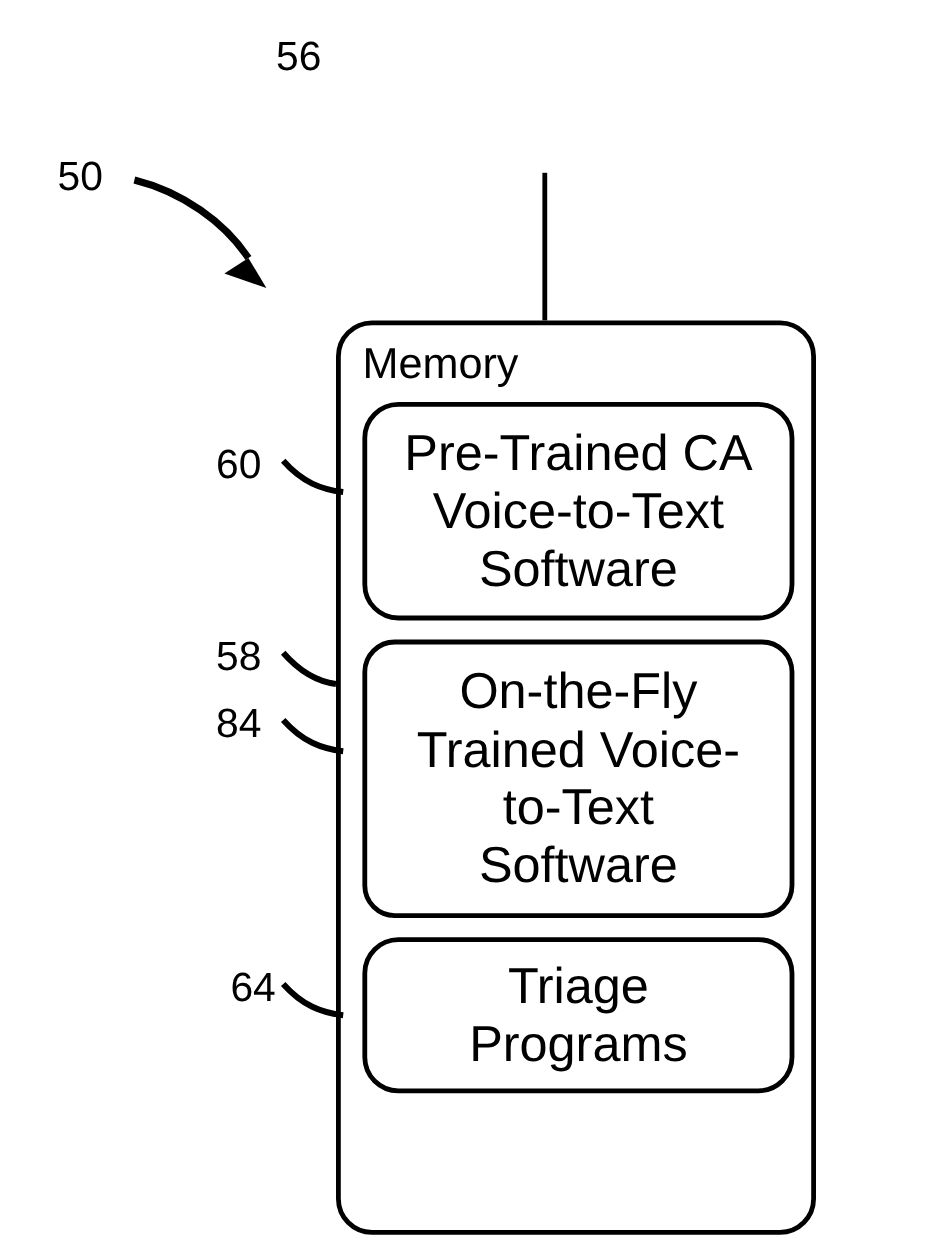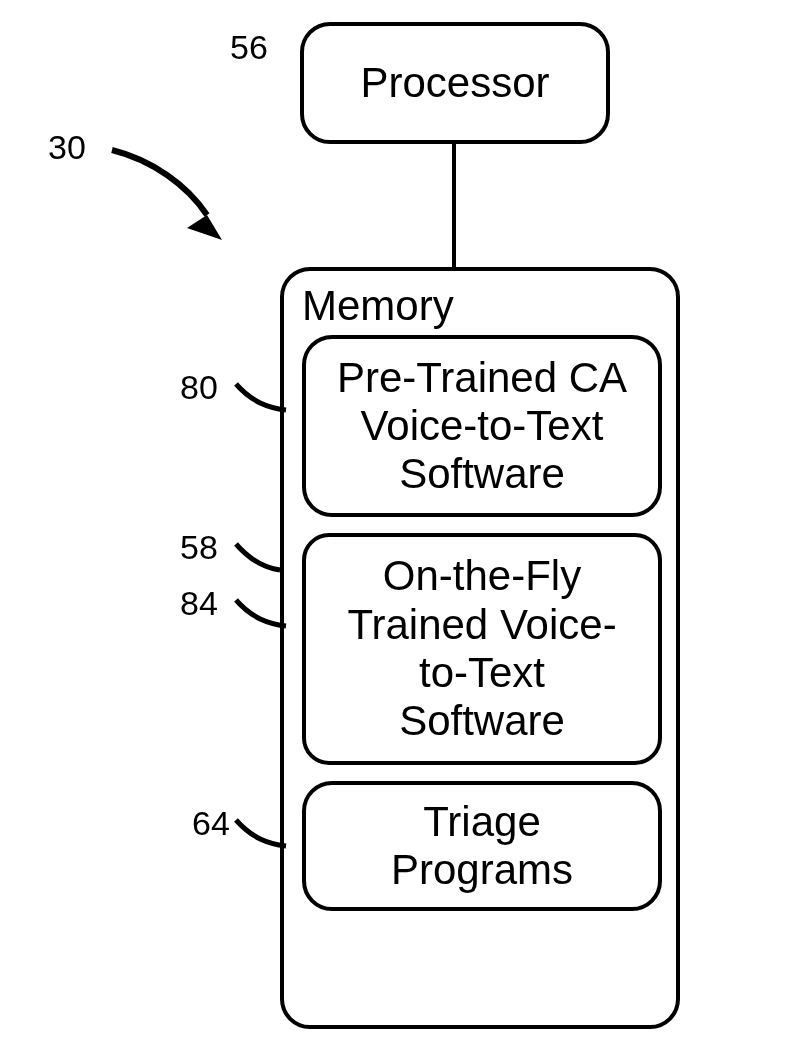--- a/index.html
+++ b/index.html
@@ -31,21 +31,21 @@
   }
   .memory-box {
     position: absolute;
     border: 4px solid #000;
     border-radius: 30px;
     box-sizing: border-box;
     background: #fff;
   }
   .memory-title {
     position: absolute;
-    font-size: 42px;
+    font-size: 36px;
     line-height: 1;
   }
   .connector {
     position: absolute;
     background: #000;
   }
   .ref-label {
     position: absolute;
     font-size: 34px;
     line-height: 1;
@@ -53,30 +53,27 @@
   
   .arrow-svg {
     position: absolute;
   }
 </style>
 </head>
 <body>
 
 <div class="canvas">
 
-  <div class="ref-label" style="left:48px; top:130px;">30</div>
+  <div class="ref-label" style="left:48px; top:130px;">50</div>
 
   <svg class="arrow-svg" style="left:92px; top:130px;" width="150" height="120" viewBox="0 0 150 120">
     <path d="M20 20 C 60 30, 95 55, 115 85" stroke="#000" stroke-width="6" fill="none"></path>
     <polygon points="115,85 130,110 95,98" fill="#000"></polygon>
   </svg>
 
-  <div class="box" style="left:300px; top:22px; width:310px; height:122px;">
-    <span>Processor</span>
-  </div>
   <div class="ref-label" style="left:230px; top:30px;">56</div>
 
   <div class="connector" style="left:452px; top:144px; width:4px; height:123px;"></div>
 
   <div class="memory-box" style="left:280px; top:267px; width:400px; height:762px;">
     <div class="memory-title" style="left:18px; top:14px;">Memory</div>
 
     <div class="box" style="left:18px; top:64px; width:360px; height:182px; position:absolute;">
       <span style="white-space:pre-line;">Pre-Trained CA
 Voice-to-Text
@@ -89,21 +86,21 @@
 to-Text
 Software</span>
     </div>
 
     <div class="box" style="left:18px; top:510px; width:360px; height:130px; position:absolute;text-align:center;">
       <span style="white-space:pre-line;">Triage
 Programs</span>
     </div>
   </div>
 
-  <div class="ref-label" style="left:180px; top:370px;">80</div>
+  <div class="ref-label" style="left:180px; top:370px;">60</div>
   <svg class="arrow-svg" style="left:232px; top:378px;" width="58" height="40">
     <path d="M4 6 C 20 24, 36 30, 54 32" stroke="#000" stroke-width="5" fill="none"></path>
   </svg>
 
   <div class="ref-label" style="left:180px; top:530px;">58</div>
   <svg class="arrow-svg" style="left:232px; top:538px;" width="54" height="40">
     <path d="M4 6 C 18 22, 32 30, 48 32" stroke="#000" stroke-width="5" fill="none"></path>
   </svg>
 
   <div class="ref-label" style="left:180px; top:586px;">84</div>

